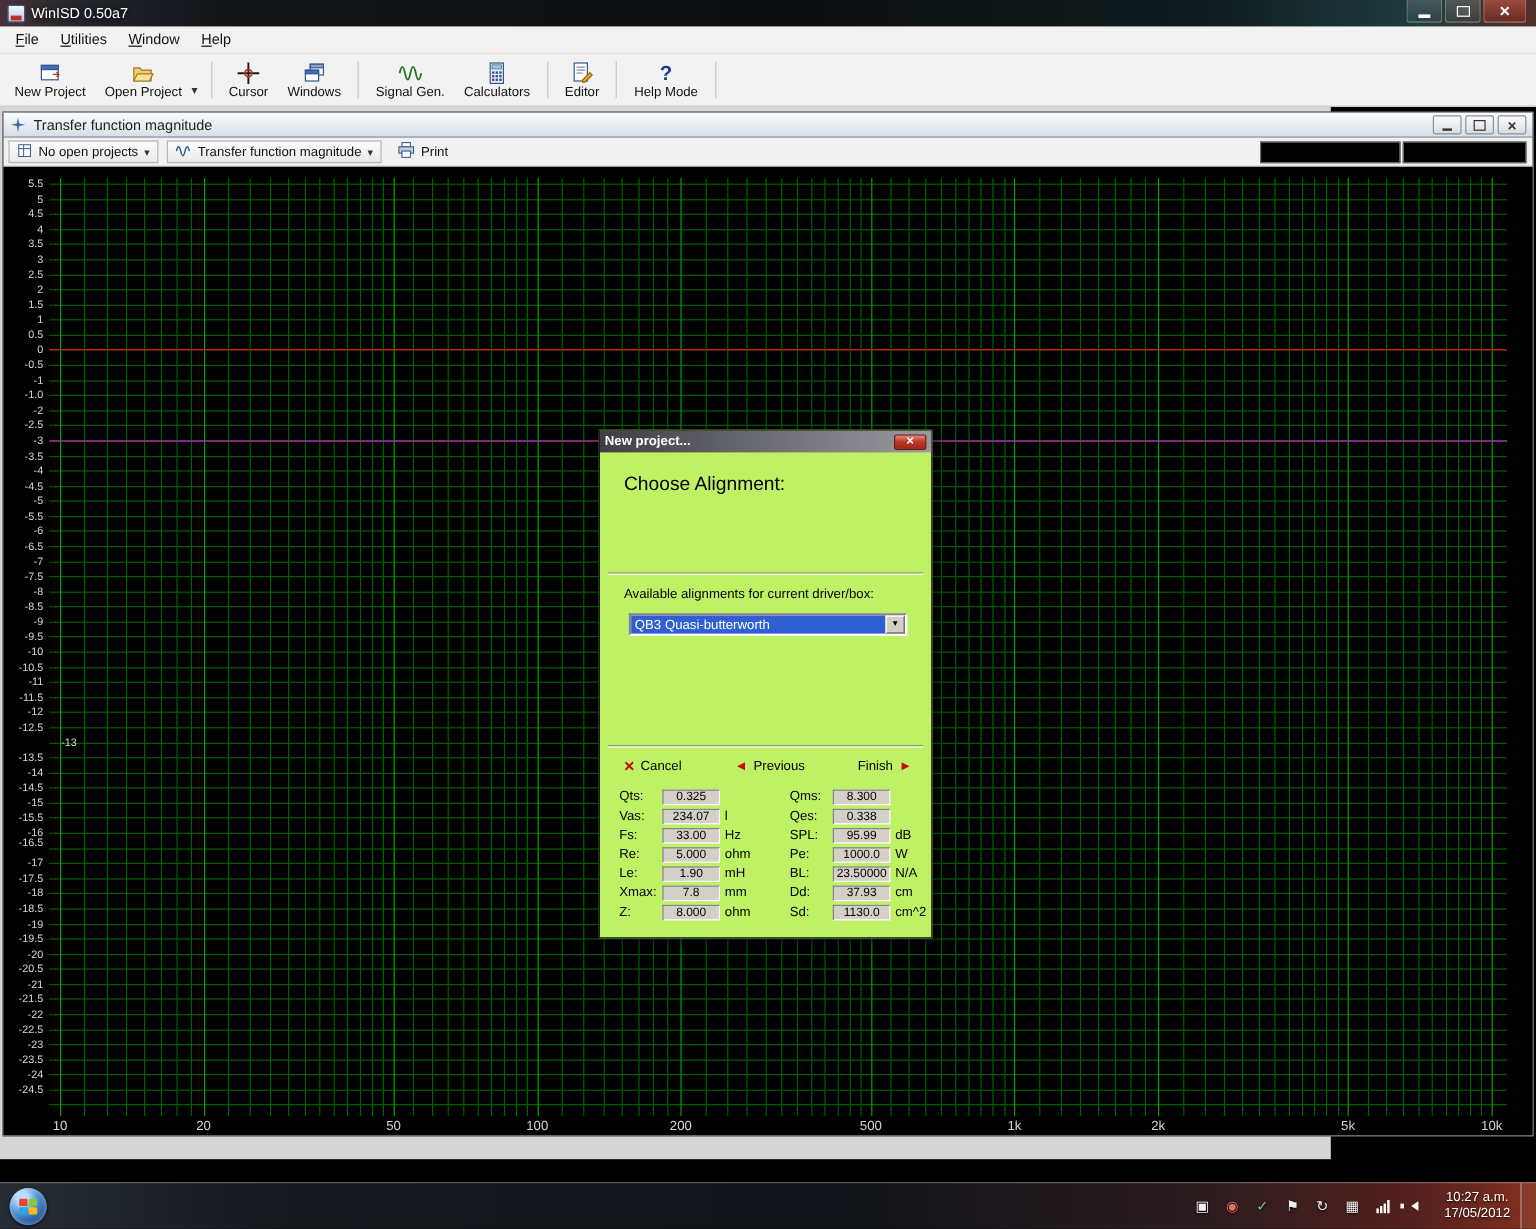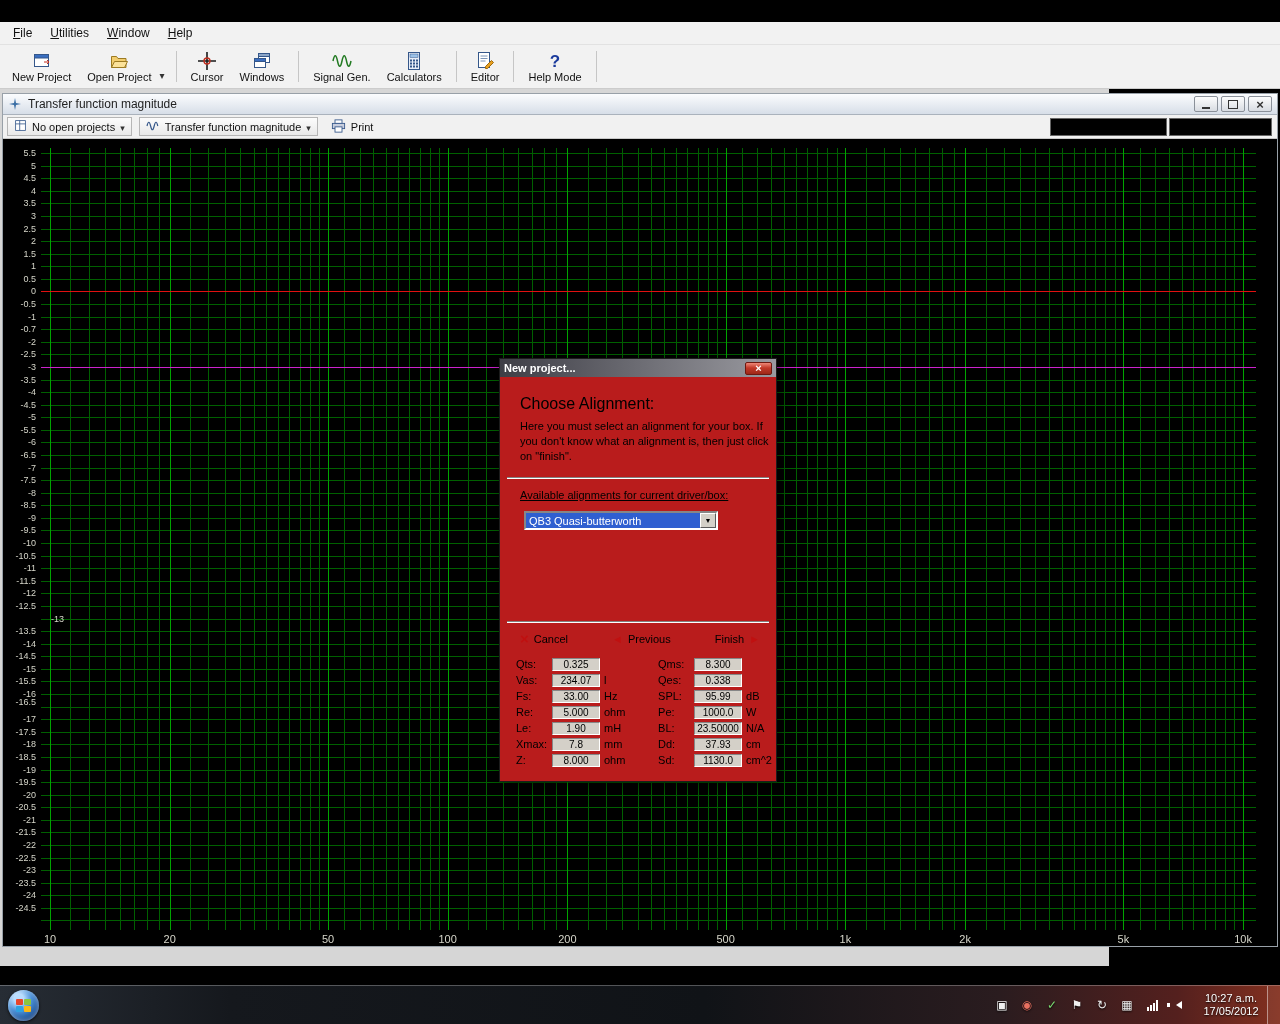--- a/index.html
+++ b/index.html
@@ -76,35 +76,35 @@
   .vline.major{background:#00a400;}
   .refline{position:absolute;left:0;width:100%;height:1px;}
   .ylab{position:absolute;left:0;width:33px;text-align:right;font-size:9px;color:#d6d6ca;line-height:10px;}
   .xlab{position:absolute;top:794px;width:50px;text-align:center;font-size:11px;color:#d6d6ca;}
 
   
   #statusbar{position:absolute;left:0;top:966px;width:1280px;height:19px;background:#f6f6f6;
     border-top:1px solid #bdbdbd;font-size:11px;color:#111;display:flex;align-items:center;padding-left:6px;}
 
   
-  #dialog{position:absolute;left:499px;top:358px;width:278px;height:424px;background:#b91c1c;
+  #dialog{position:absolute;left:499px;top:358px;width:278px;height:424px;background:#bef264;
     border:1px solid #1c1c1c;box-shadow:3px 4px 12px rgba(0,0,0,.55);z-index:50;}
   .dlg-title{position:absolute;left:0;top:0;right:0;height:18px;
     background:linear-gradient(90deg,#3e3e46,#9a9aa0);display:flex;align-items:center;
     padding:0 4px;color:#fff;font-size:11px;font-weight:bold;}
   .dlg-close{margin-left:auto;width:27px;height:13px;border:1px solid #6e1810;border-radius:2px;
     background:linear-gradient(#ee8878,#c23828 45%,#9e2818);display:flex;align-items:center;justify-content:center;}
   .dlg-close::before{content:"×";color:#fff;font-size:11px;font-weight:bold;line-height:1;}
   .dlg-heading{position:absolute;left:20px;top:36px;font-size:16px;color:#000;}
   .dlg-desc{position:absolute;left:20px;top:60px;width:250px;font-size:11px;line-height:15px;color:#000;}
   .groove{position:absolute;left:7px;right:7px;height:2px;border-top:1px solid #828282;border-bottom:1px solid #fff;}
   .groove1{top:118px;}
   .groove2{top:262px;}
-  .dlg-label{position:absolute;left:20px;top:130px;font-size:11px;color:#000;text-decoration:underline;}
-  .combo{position:absolute;left:24px;top:152px;width:194px;height:19px;display:flex;
+  .dlg-label{position:absolute;left:20px;top:130px;font-size:11px;color:#000;}
+  .combo{position:absolute;left:24px;top:152px;width:232px;height:19px;display:flex;
     border:2px solid;border-color:#868686 #fff #fff #868686;background:#fff;}
   .combo-sel{flex:1;background:#2f5fd0;color:#fff;font-size:11px;display:flex;align-items:center;
     padding:0 3px;white-space:nowrap;overflow:hidden;}
   .combo-arrow{width:16px;flex:none;background:#d4d0c8;border:1px solid;border-color:#fff #5a5a5a #5a5a5a #fff;
     display:flex;align-items:center;justify-content:center;}
   .combo-arrow::before{content:"▼";font-size:7px;color:#000;}
   .dlg-buttons{position:absolute;left:20px;right:16px;top:272px;display:flex;
     justify-content:space-between;align-items:center;font-size:11px;color:#000;}
   .flatbtn{display:flex;align-items:center;gap:5px;}
   .ic-x::before{content:"×";color:#c01010;font-weight:bold;font-size:15px;line-height:1;}
@@ -158,20 +158,27 @@
     border-right:6px solid #fff;position:relative;margin-left:4px;}
   .spk::before{content:"";position:absolute;left:-9px;top:-2px;width:3px;height:4px;background:#fff;}
   #clock{width:72px;text-align:center;font-size:11px;line-height:13px;color:#fff;text-shadow:0 1px 2px #000;}
   #show-desktop{width:13px;height:100%;border-left:1px solid rgba(255,255,255,.45);background:rgba(255,255,255,.06);}
 </style>
 </head>
 <body>
 
 <div id="app">
 
+  <div id="titlebar">
+    <div class="app-ic"></div>
+    <span class="title-text">WinISD 0.50a7</span>
+    <div class="wc" id="btn-min"></div>
+    <div class="wc" id="btn-max"></div>
+    <div class="wc" id="btn-close"></div>
+  </div>
 
   <div id="menubar">
       <div class="menu-item"><u>F</u>ile</div>
       <div class="menu-item"><u>U</u>tilities</div>
       <div class="menu-item"><u>W</u>indow</div>
       <div class="menu-item"><u>H</u>elp</div>
     </div>
 
   <div id="toolbar">
       <div class="tbtn">
@@ -485,21 +492,21 @@
           <div class="ylab" style="top: 59.4px;">3.5</div>
           <div class="ylab" style="top: 71.9px;">3</div>
           <div class="ylab" style="top: 84.5px;">2.5</div>
           <div class="ylab" style="top: 97.1px;">2</div>
           <div class="ylab" style="top: 109.7px;">1.5</div>
           <div class="ylab" style="top: 122.3px;">1</div>
           <div class="ylab" style="top: 134.8px;">0.5</div>
           <div class="ylab" style="top: 147.4px;">0</div>
           <div class="ylab" style="top: 160px;">-0.5</div>
           <div class="ylab" style="top: 172.6px;">-1</div>
-          <div class="ylab" style="top: 185.2px;">-0.7</div>
+          <div class="ylab" style="top: 185.2px;">-1.0</div>
           <div class="ylab" style="top: 197.7px;">-2</div>
           <div class="ylab" style="top: 210.3px;">-2.5</div>
           <div class="ylab" style="top: 222.9px;">-3</div>
           <div class="ylab" style="top: 235.5px;">-3.5</div>
           <div class="ylab" style="top: 248.1px;">-4</div>
           <div class="ylab" style="top: 260.6px;">-4.5</div>
           <div class="ylab" style="top: 273.2px;">-5</div>
           <div class="ylab" style="top: 285.8px;">-5.5</div>
           <div class="ylab" style="top: 298.4px;">-6</div>
           <div class="ylab" style="top: 311px;">-6.5</div>
@@ -554,21 +561,20 @@
     </div>
   </div>
 
 
   <div id="dialog">
     <div class="dlg-title">
       <span>New project...</span>
       <span class="dlg-close"></span>
     </div>
     <div class="dlg-heading">Choose Alignment:</div>
-    <div class="dlg-desc">Here you must select an alignment for your box. If you don't know what an alignment is, then just click on "finish".</div>
     <div class="groove groove1"></div>
     <div class="dlg-label">Available alignments for current driver/box:</div>
     <div class="combo">
       <div class="combo-sel">QB3 Quasi-butterworth</div>
       <div class="combo-arrow"></div>
     </div>
     <div class="groove groove2"></div>
     <div class="dlg-buttons">
       <div class="flatbtn">
         <span class="ic-x"></span>

